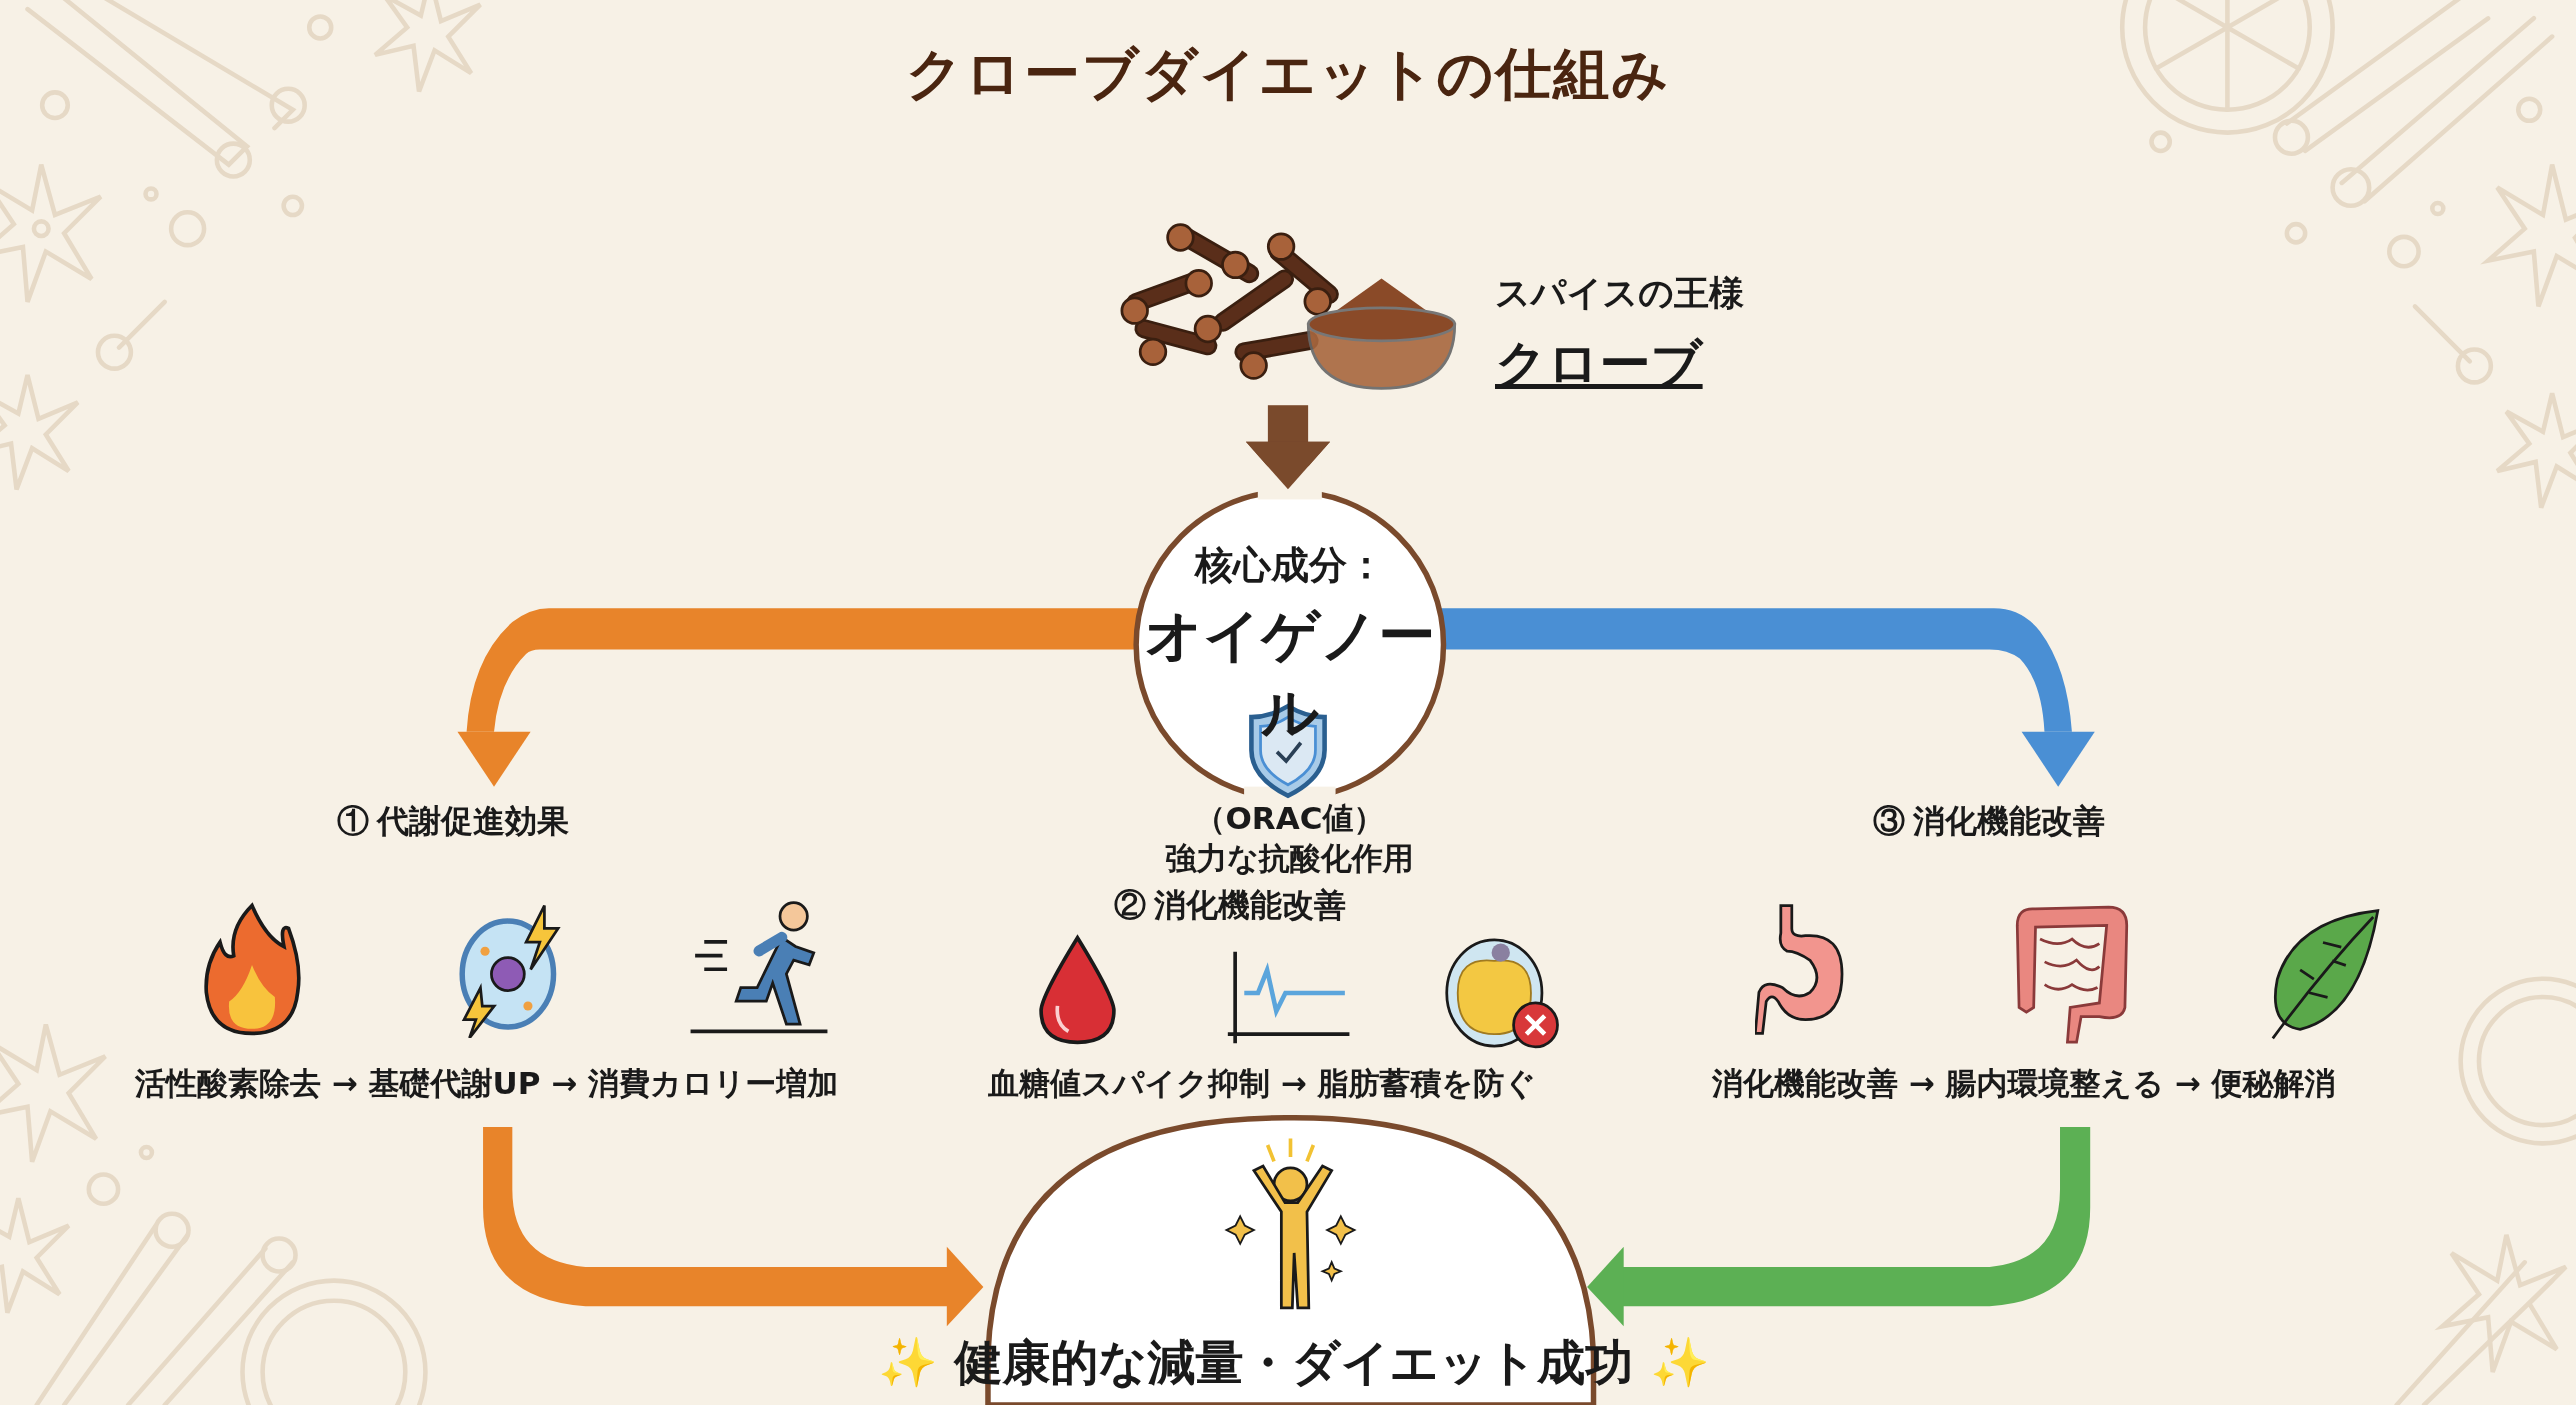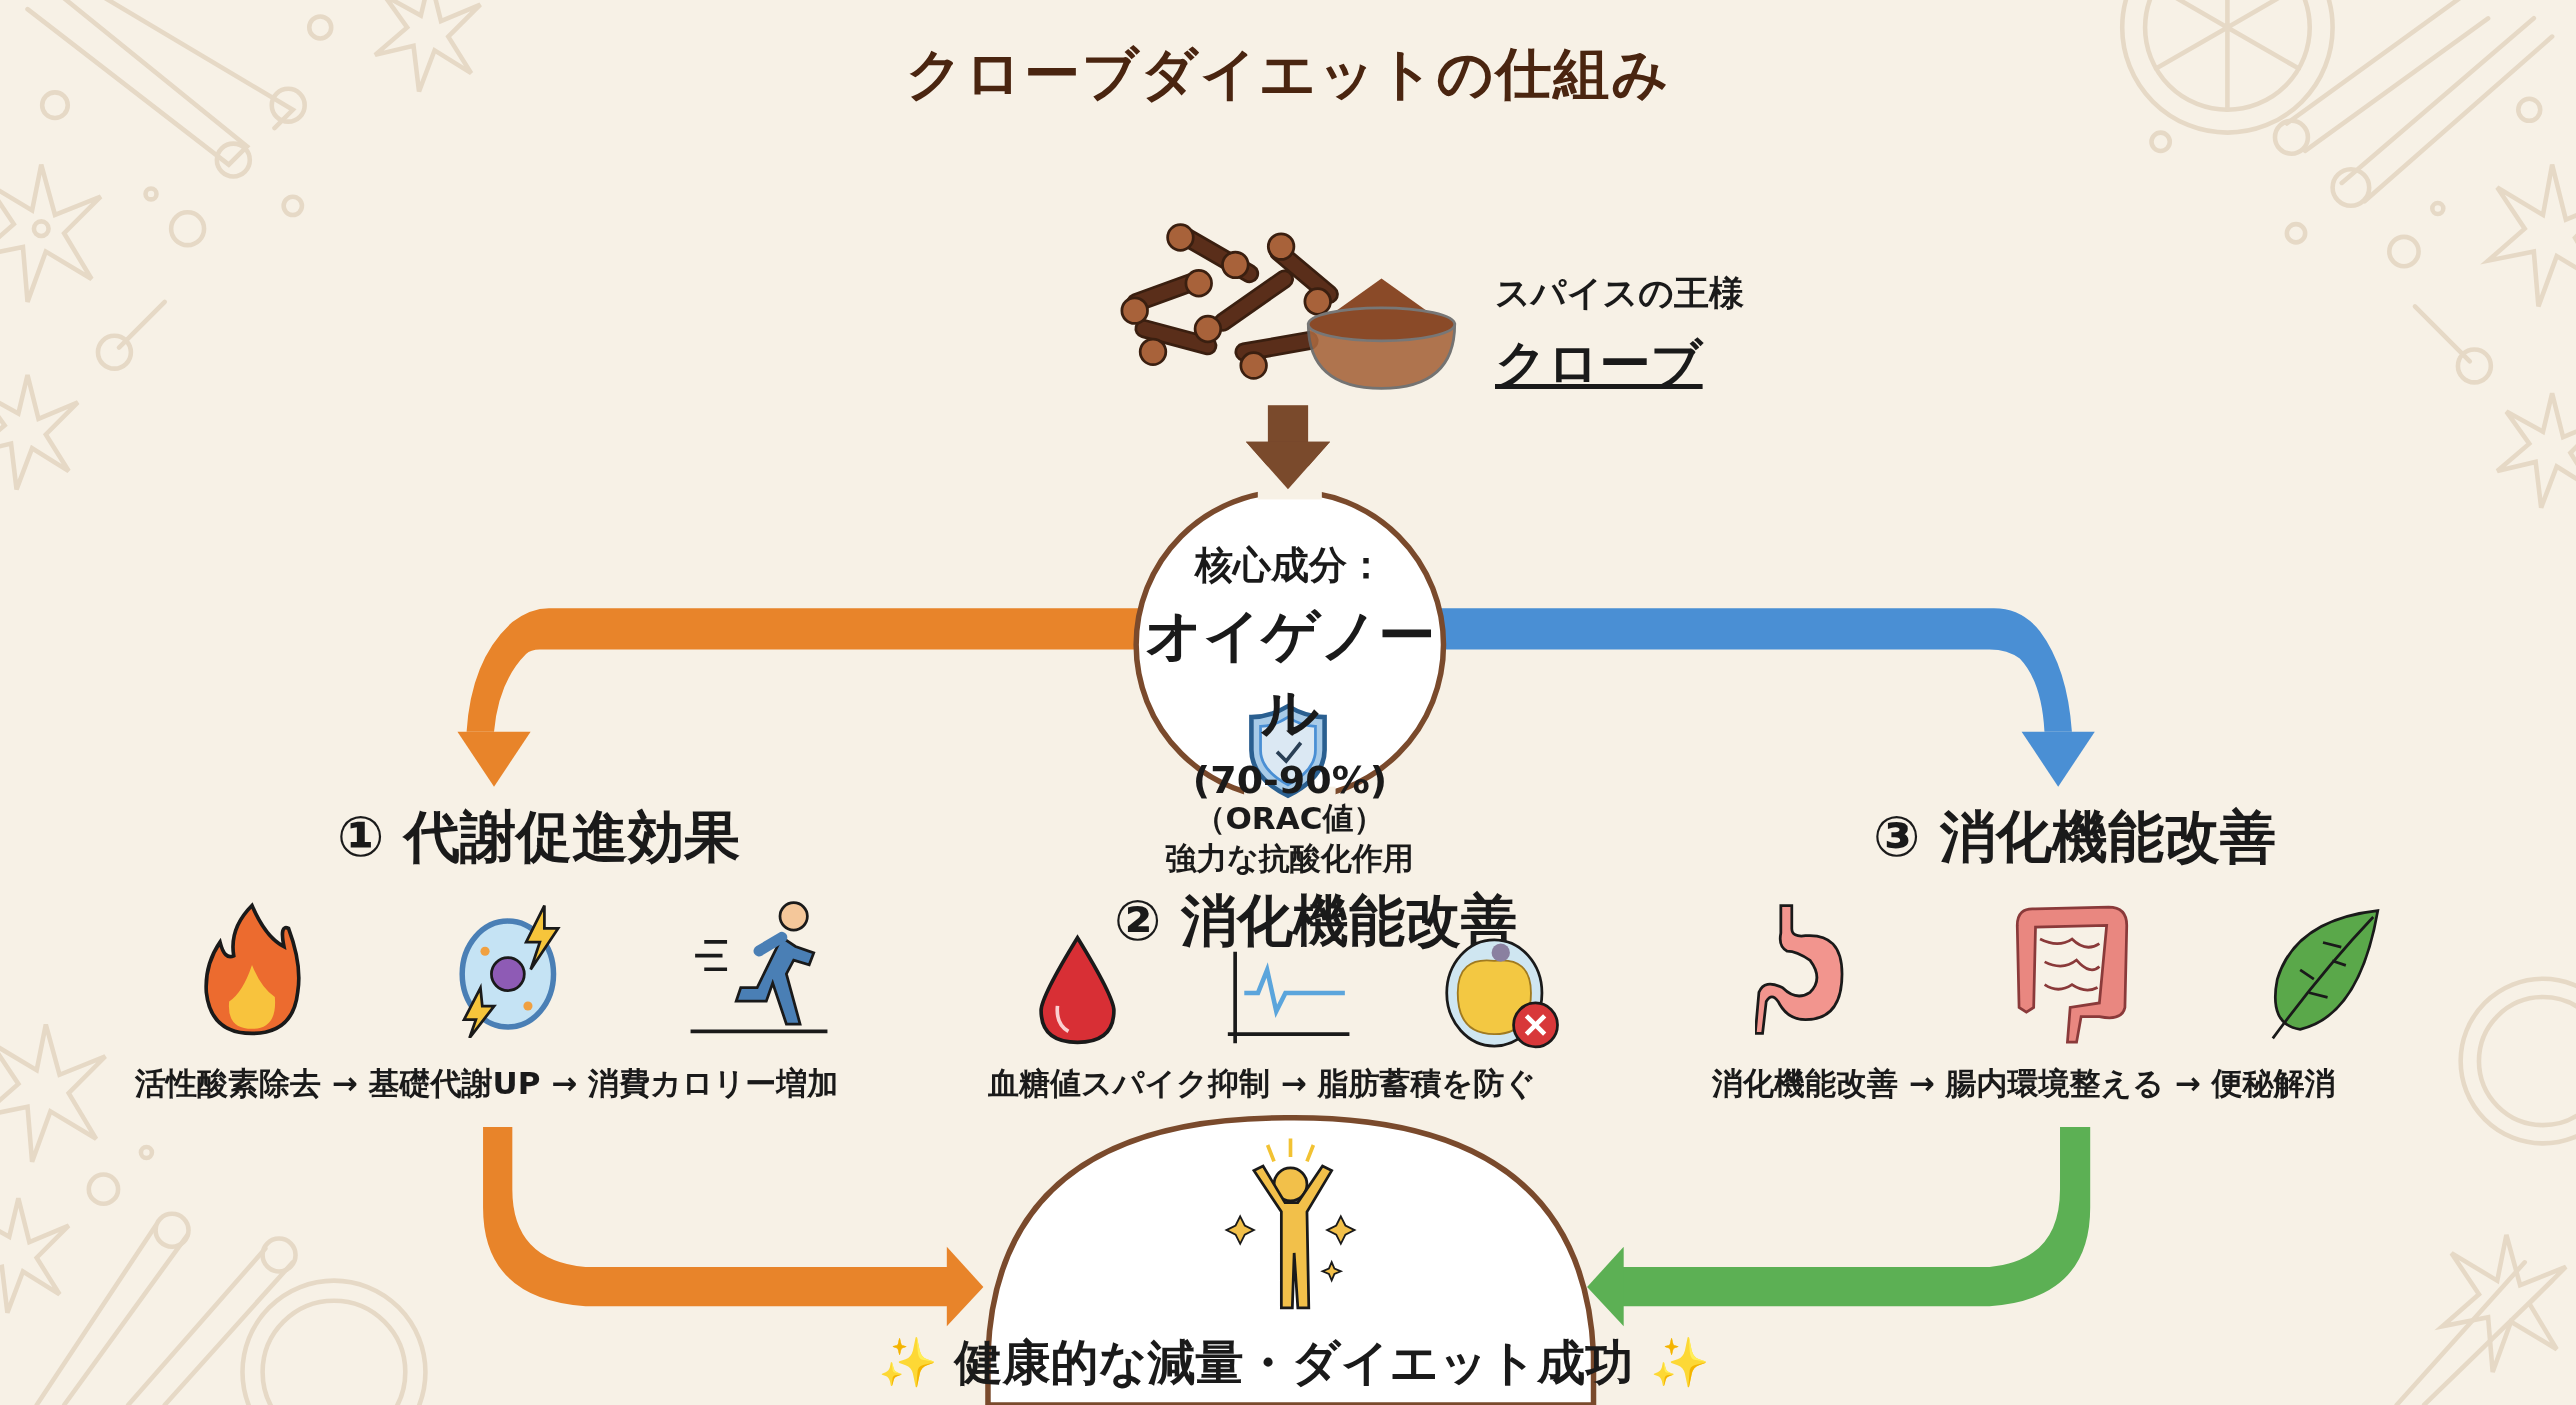--- a/index.html
+++ b/index.html
@@ -16,21 +16,21 @@
     font-size:56px; font-weight:bold; color:#4a2510; letter-spacing:1.8px;
   }
   .clove-label { position:absolute; left:1495px; top:258px; }
   .clove-sub { font-size:35px; font-weight:bold; color:#1a1a1a;margin-top:12px; }
   .clove-main { font-size:51px; font-weight:bold; color:#1a1a1a; margin-top:12.8px;text-decoration:underline; }
   .core-text { position:absolute; left:1116px; top:540px; width:348px; text-align:center; font-weight:bold; }
   .core-label { font-size:38px; }
   .core-name { font-size:57px; margin-top:7.3px; }
   .core-pct { font-size:38px; margin-top:5.5px; }
   .antiox { position:absolute; left:1061px; top:798px; width:457px; text-align:center; font-size:31px; font-weight:bold; line-height:40px; }
-  .sec-title { position:absolute; font-size:56px; font-weight:bold; white-space:nowrap; }
+  .sec-title { position:absolute; font-size:32px; font-weight:bold; white-space:nowrap;font-family:Liberation Serif, serif; }
   .sec-flow { position:absolute; font-size:31px; font-weight:bold; white-space:nowrap; }
   .goal-text {
     position:absolute; left:878px; top:1331px; width:823px; text-align:center;
     font-size:48px; font-weight:bold; white-space:nowrap;
   }
   .sparkle { color:#f2c233; }
   .icon { position:absolute; }
 </style>
 </head>
 <body>
@@ -196,21 +196,20 @@
   <ellipse cx="90" cy="55" rx="80" ry="18" fill="#8a4a28" stroke="#777" stroke-width="3"></ellipse>
 </svg>
 <div class="clove-label">
   <div class="clove-sub">スパイスの王様</div>
   <div class="clove-main">クローブ</div>
 </div>
 
 <div class="core-text">
   <div class="core-label">核心成分：</div>
   <div class="core-name">オイゲノール</div>
-  <div class="core-pct">(70-90%)</div>
 </div>
 <div class="antiox">
   <div>（ORAC値）</div>
   <div>強力な抗酸化作用</div>
 </div>
 
 <div class="sec-title" style="left:337px;top:800px;">
   <span>①</span>
   <span>代謝促進効果</span>
 </div>

